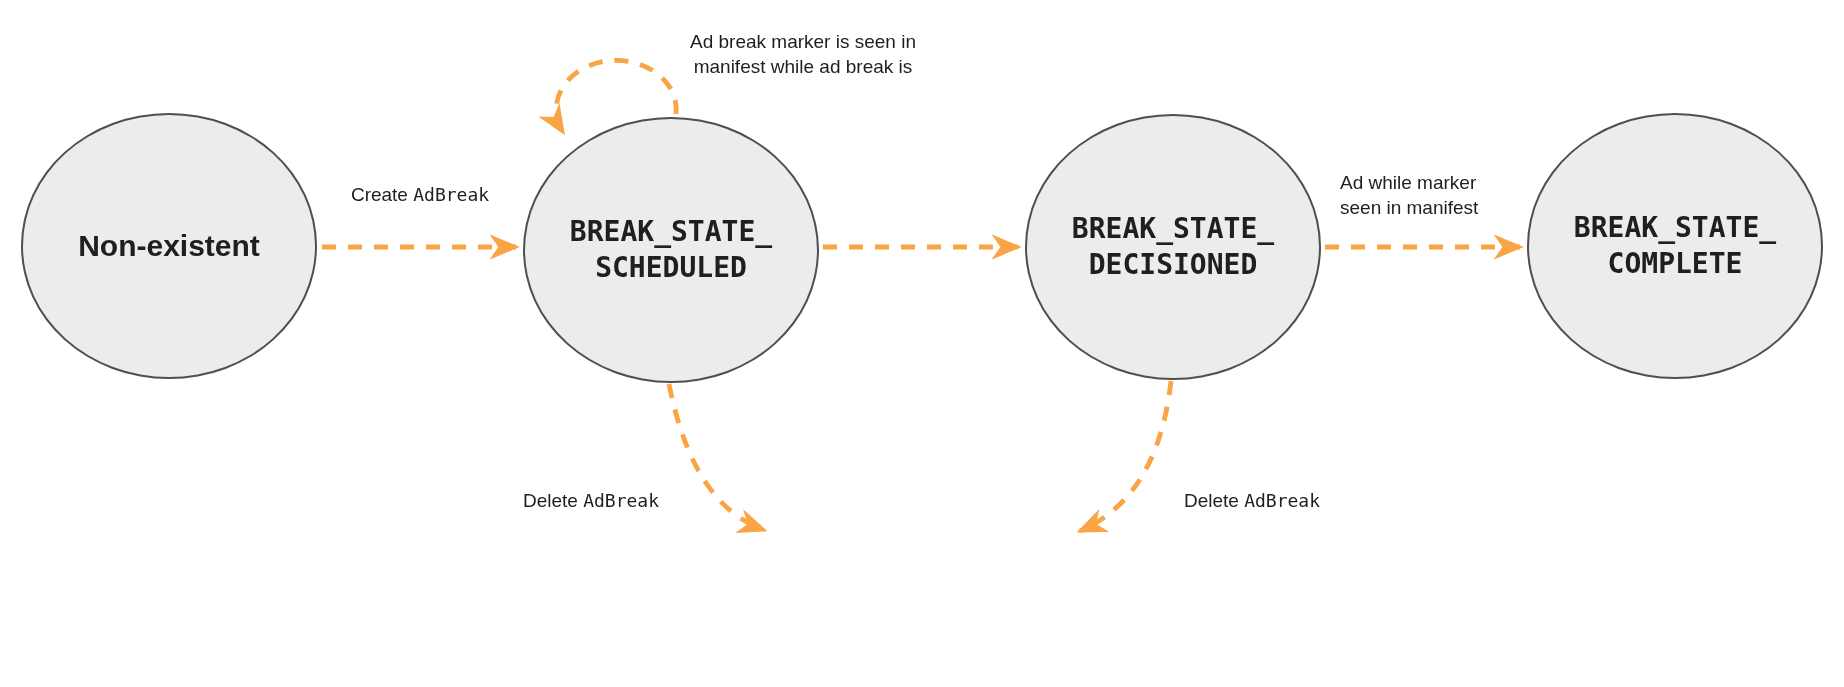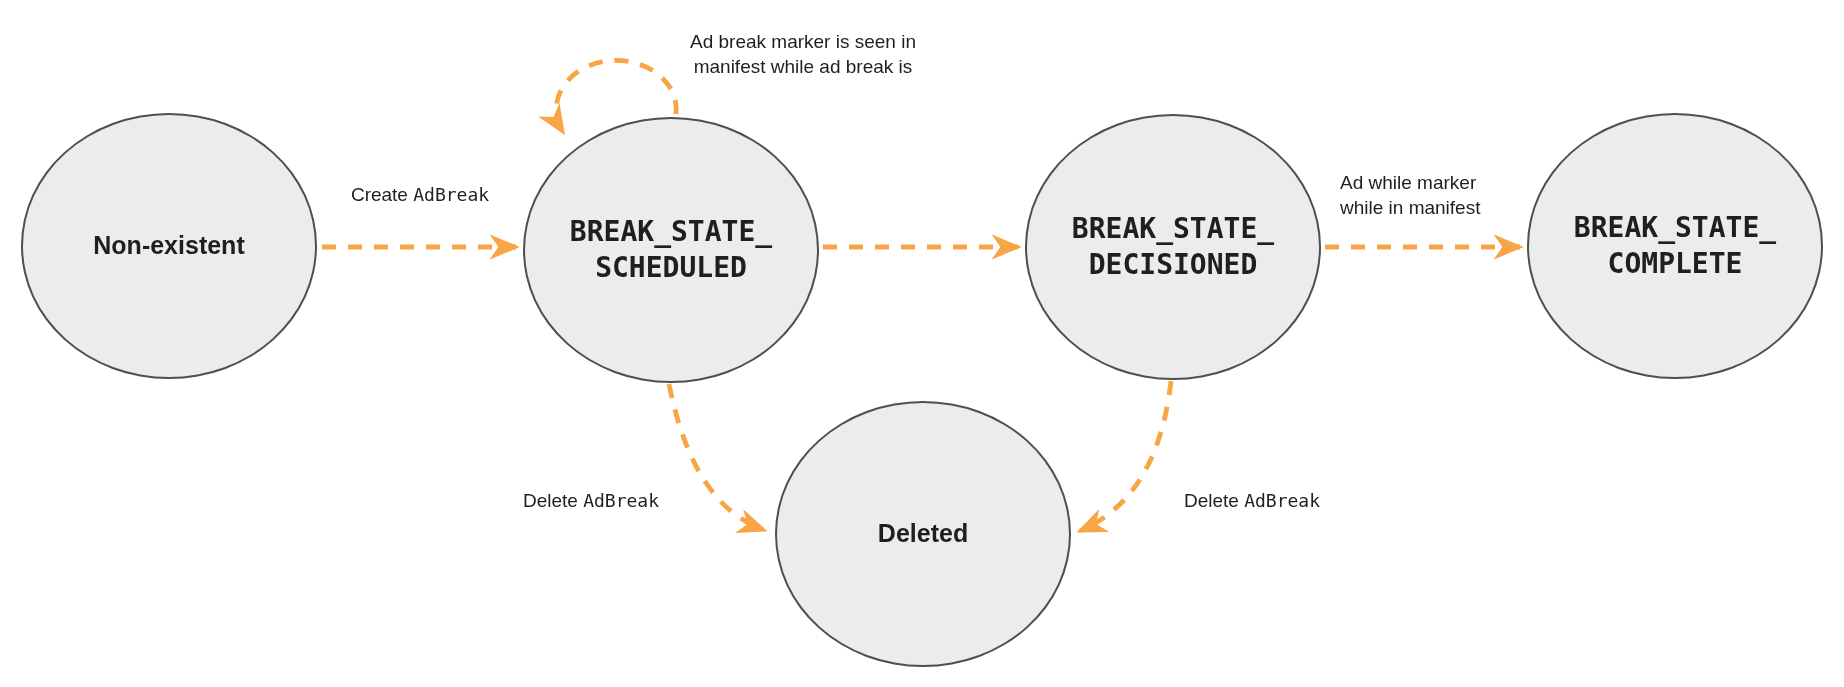--- a/index.html
+++ b/index.html
@@ -41,21 +41,21 @@
     border: 2.5px solid var(--color-node-border);
     box-sizing: border-box;
     display: flex;
     align-items: center;
     justify-content: center;
   }
   .node-label {
     white-space: pre-line;
     text-align: center;
     font-weight: bold;
-    font-size: 25px;
+    font-size: 30px;
     line-height: 1.25;
     color: var(--color-text);
   }
   .node-label.code {
     font-family: "DejaVu Sans Mono", monospace;
     font-size: 28px;
     line-height: 1.3;
   }
   .edge-label {
     position: absolute;
@@ -101,38 +101,35 @@
   <div class="node" style="left:1025px; top:114px;">
     <div class="node-label code">BREAK_STATE_
 DECISIONED</div>
   </div>
 
   <div class="node" style="left:1527px; top:113px;">
     <div class="node-label code">BREAK_STATE_
 COMPLETE</div>
   </div>
 
-  <div class="node" style="left:775px; top:401px;">
-    <div class="node-label">Deleted</div>
-  </div>
 
   <div class="edge-label centered" style="left:320px; top:182px;">
     <span>Create</span>
     <span class="code">AdBreak</span>
   </div>
 
   <div class="edge-label" style="left:690px; top:29px;text-align:center;">
     <div>Ad break marker is seen in</div>
     <div>manifest while ad break is</div>
   </div>
 
 
   <div class="edge-label" style="left:1340px; top:170px;">
     <div>Ad while marker</div>
-    <div>while in manifest</div>
+    <div>seen in manifest</div>
   </div>
 
   <div class="edge-label centered" style="left:491px; top:488px;">
     <span>Delete</span>
     <span class="code">AdBreak</span>
   </div>
 
   <div class="edge-label centered" style="left:1152px; top:488px;">
     <span>Delete</span>
     <span class="code">AdBreak</span>

